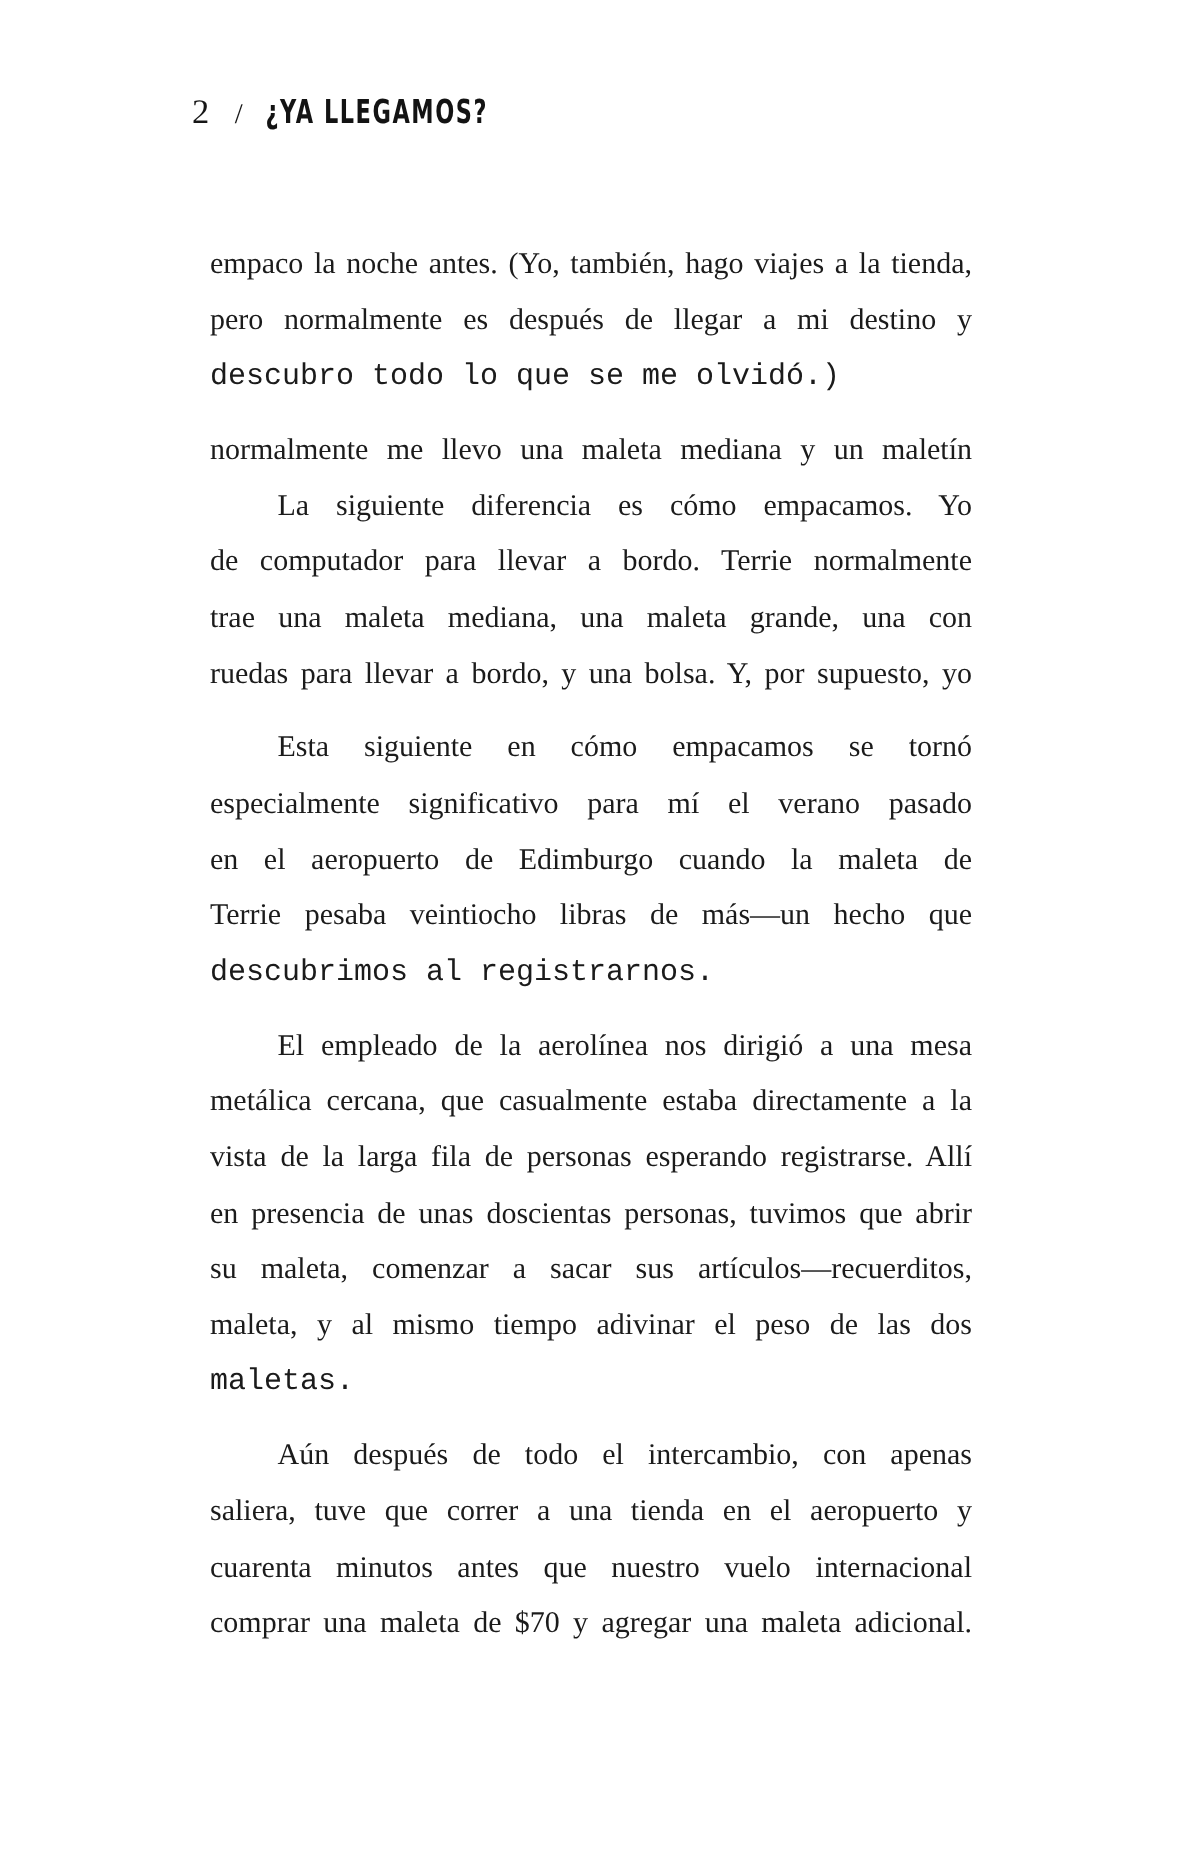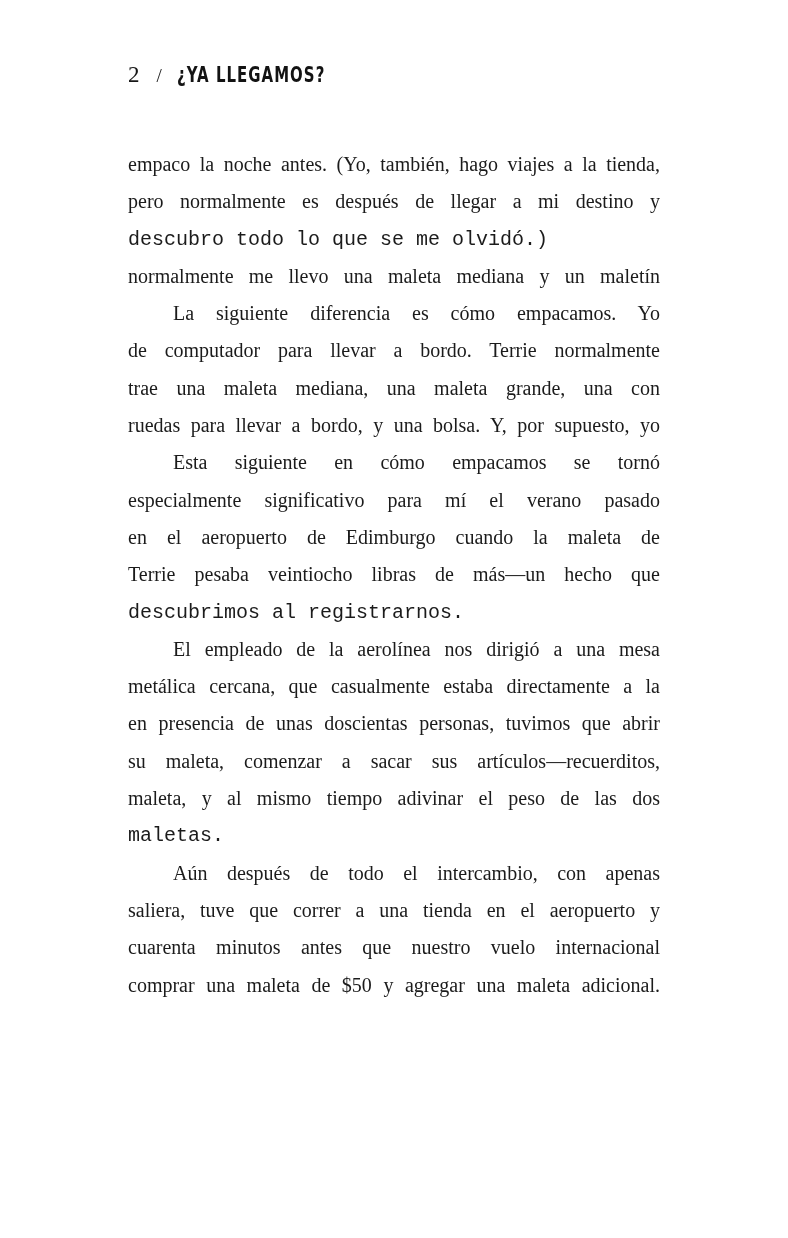--- a/index.html
+++ b/index.html
@@ -45,21 +45,21 @@
     color: #131313;
   }
   .body-text {
     position: absolute;
     left: 128px;
     top: 146px;
     width: 532px;
     color: #1b1b1b;
   }
   .paragraph {
-    margin: 0;
+    margin: 12px;
     padding: 0;
   }
   .text-line {
     font-family: "Liberation Serif", "DejaVu Serif", serif;
     font-size: 20px;
     line-height: 37.3px;
     height: 37.3px;
     text-align: justify;
     text-align-last: justify;
     hyphens: none;
@@ -97,25 +97,26 @@
       <div class="paragraph">
         <div class="text-line indented">Esta siguiente en cómo empacamos se tornó</div>
         <div class="text-line">especialmente significativo para mí el verano pasado</div>
         <div class="text-line">en el aeropuerto de Edimburgo cuando la maleta de</div>
         <div class="text-line">Terrie pesaba veintiocho libras de más—un hecho que</div>
         <div class="text-line para-end">descubrimos al registrarnos.</div>
       </div>
       <div class="paragraph">
         <div class="text-line indented">El empleado de la aerolínea nos dirigió a una mesa</div>
         <div class="text-line">metálica cercana, que casualmente estaba directamente a la</div>
+        <div class="text-line">vista de la larga fila de personas esperando registrarse. Allí</div>
         <div class="text-line">en presencia de unas doscientas personas, tuvimos que abrir</div>
         <div class="text-line">su maleta, comenzar a sacar sus artículos—recuerditos,</div>
         <div class="text-line">maleta, y al mismo tiempo adivinar el peso de las dos</div>
         <div class="text-line para-end">maletas.</div>
       </div>
       <div class="paragraph">
         <div class="text-line indented">Aún después de todo el intercambio, con apenas</div>
         <div class="text-line">saliera, tuve que correr a una tienda en el aeropuerto y</div>
         <div class="text-line">cuarenta minutos antes que nuestro vuelo internacional</div>
-        <div class="text-line">comprar una maleta de $50 y agregar una maleta adicional.</div>
+        <div class="text-line">comprar una maleta de $70 y agregar una maleta adicional.</div>
       </div>
     </div>
 </div>
 
 </body></html>

